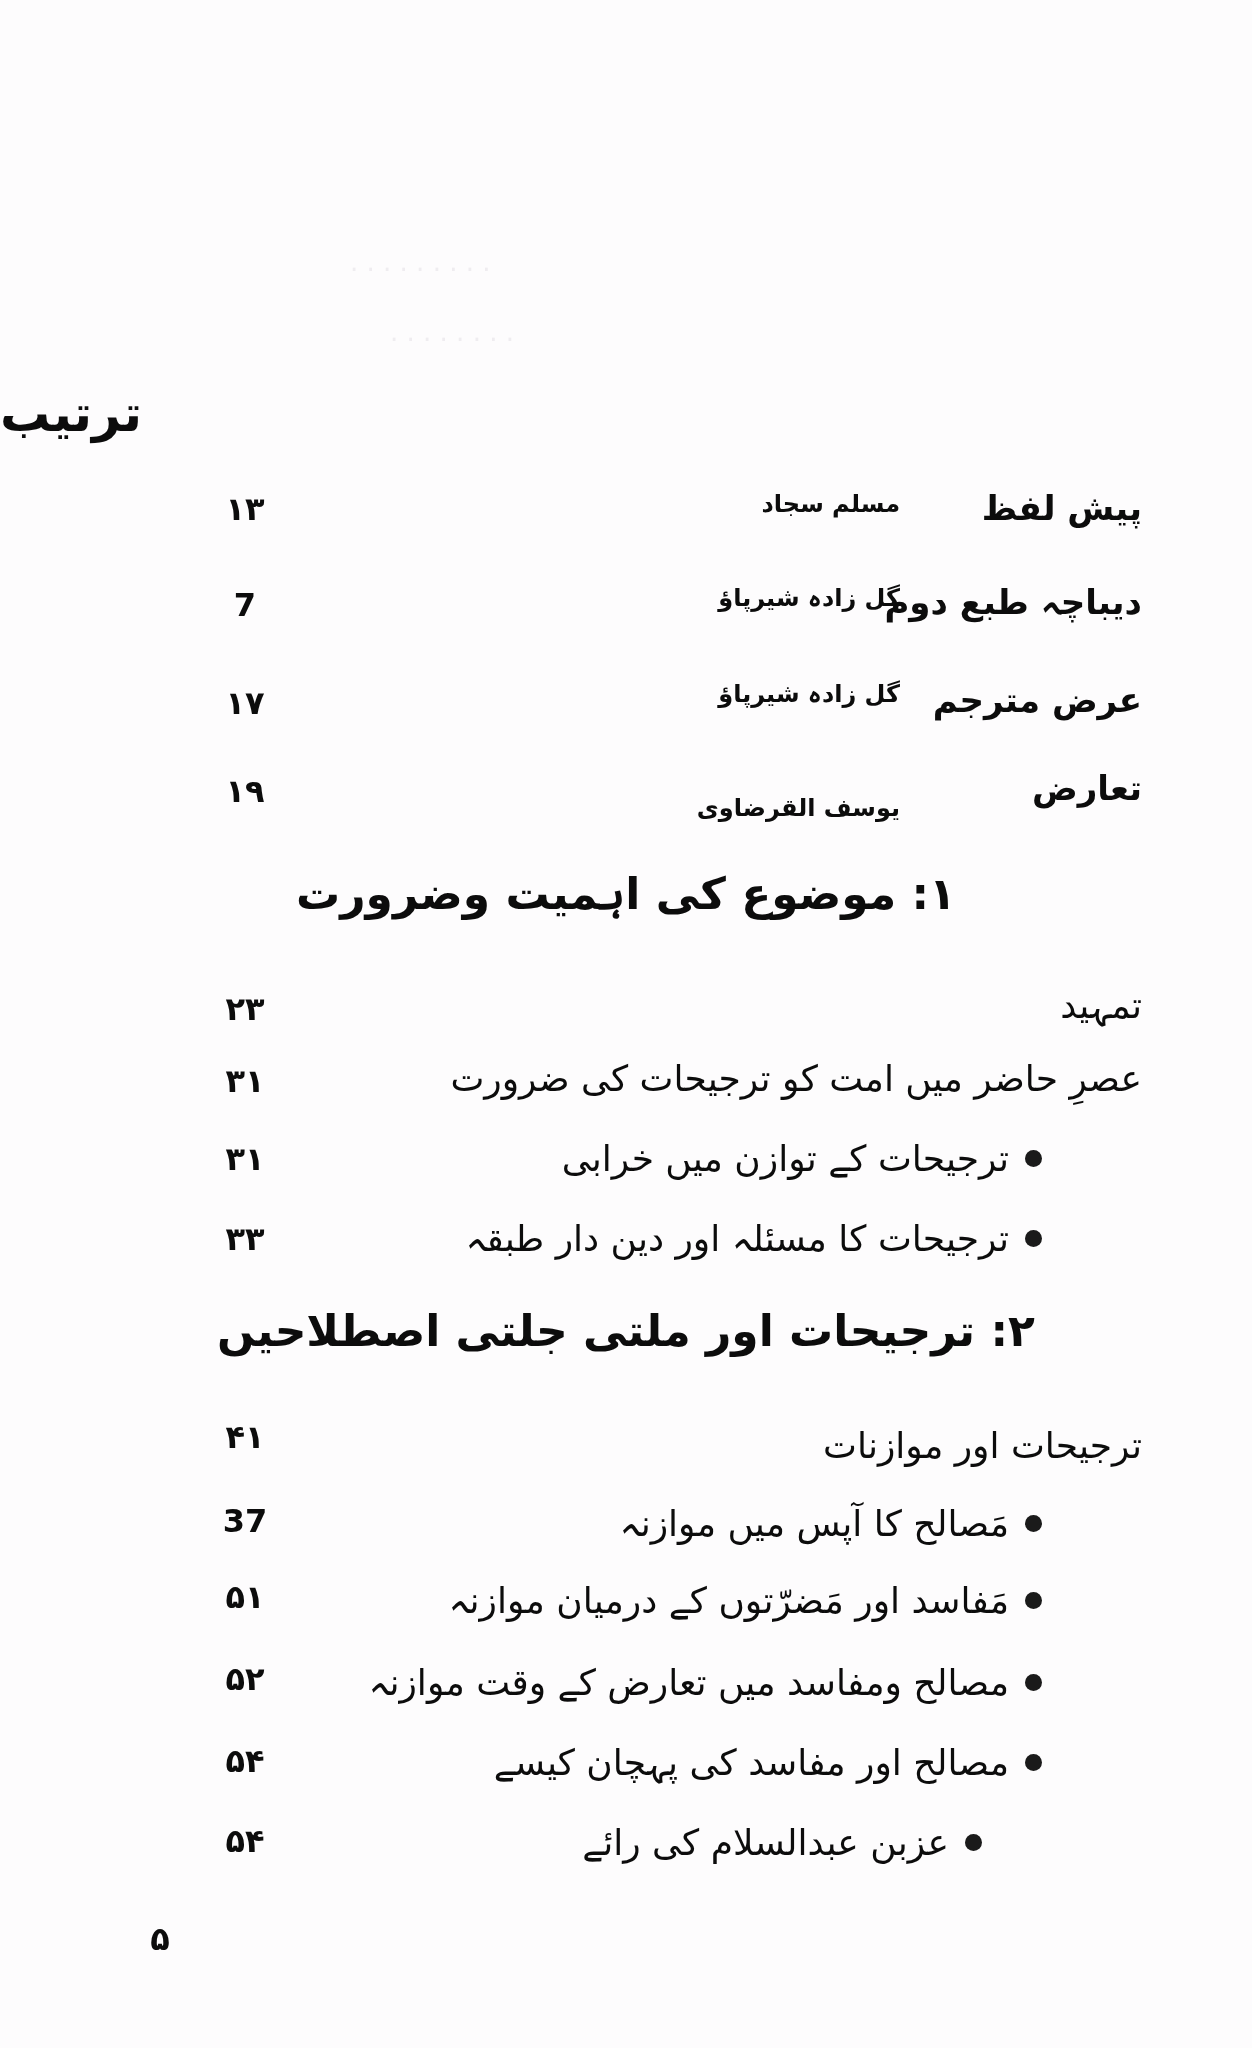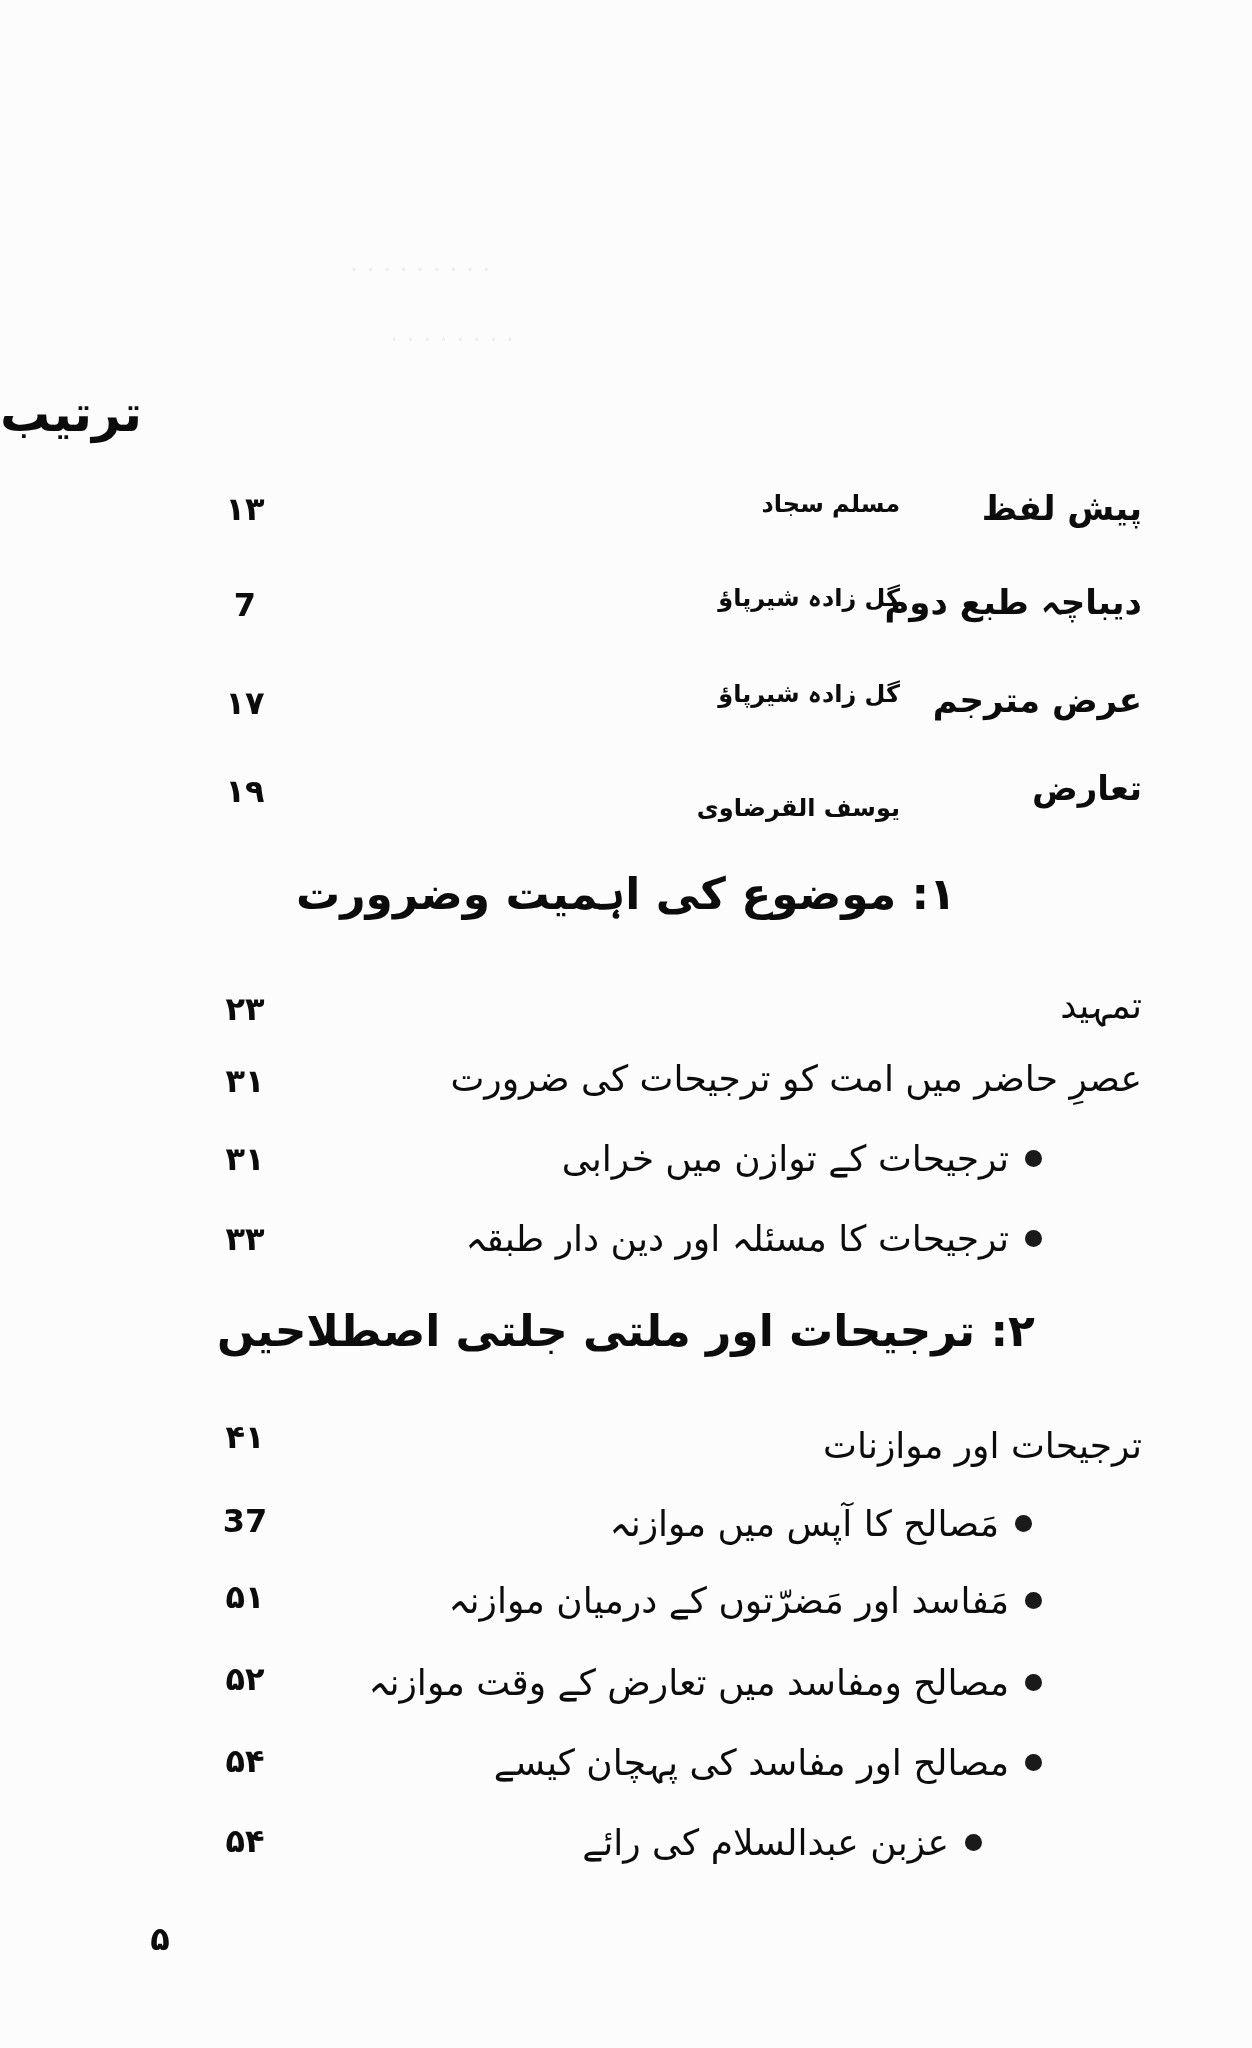--- a/index.html
+++ b/index.html
@@ -77,21 +77,21 @@
     <span class="dot"></span>
     <span>ترجیحات کا مسئلہ اور دین دار طبقہ</span>
   </div>
   <div class="abs pnum" style="top:1220px; left:205px;">۳۳</div>
 
   <div class="abs heading rtl" style="top:1305px;">۲: ترجیحات اور ملتی جلتی اصطلاحیں</div>
 
   <div class="abs entry rtl" style="top:1425px; right:110px;">ترجیحات اور موازنات</div>
   <div class="abs pnum" style="top:1418px; left:205px;">۴۱</div>
 
-  <div class="abs entry rtl bullet-row" style="top:1503px; right:220px;">
+  <div class="abs entry rtl bullet-row" style="top:1503px; right:210px;">
     <span class="dot"></span>
     <span>مَصالح کا آپس میں موازنہ</span>
   </div>
   <div class="abs pnum" style="top:1502px; left:205px;">37</div>
 
   <div class="abs entry rtl bullet-row" style="top:1580px; right:210px;">
     <span class="dot"></span>
     <span>مَفاسد اور مَضرّتوں کے درمیان موازنہ</span>
   </div>
   <div class="abs pnum" style="top:1578px; left:205px;">۵۱</div>

